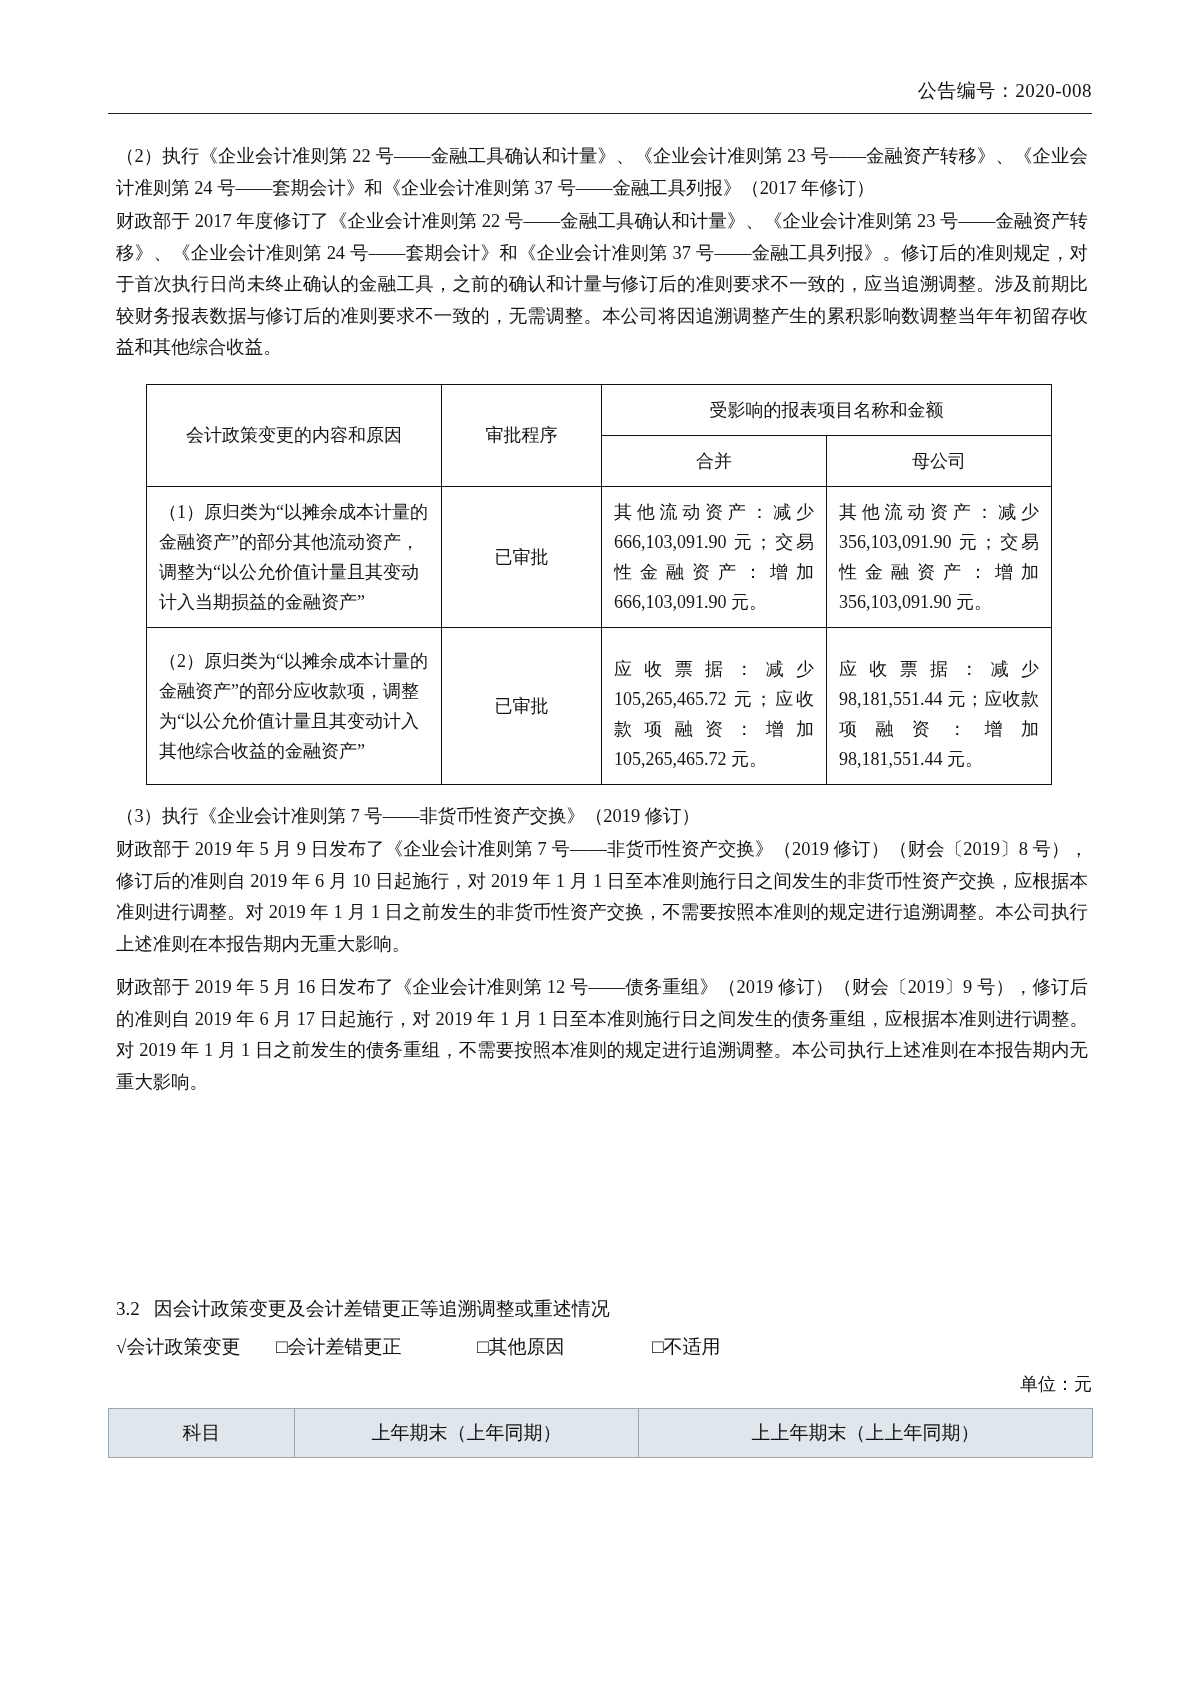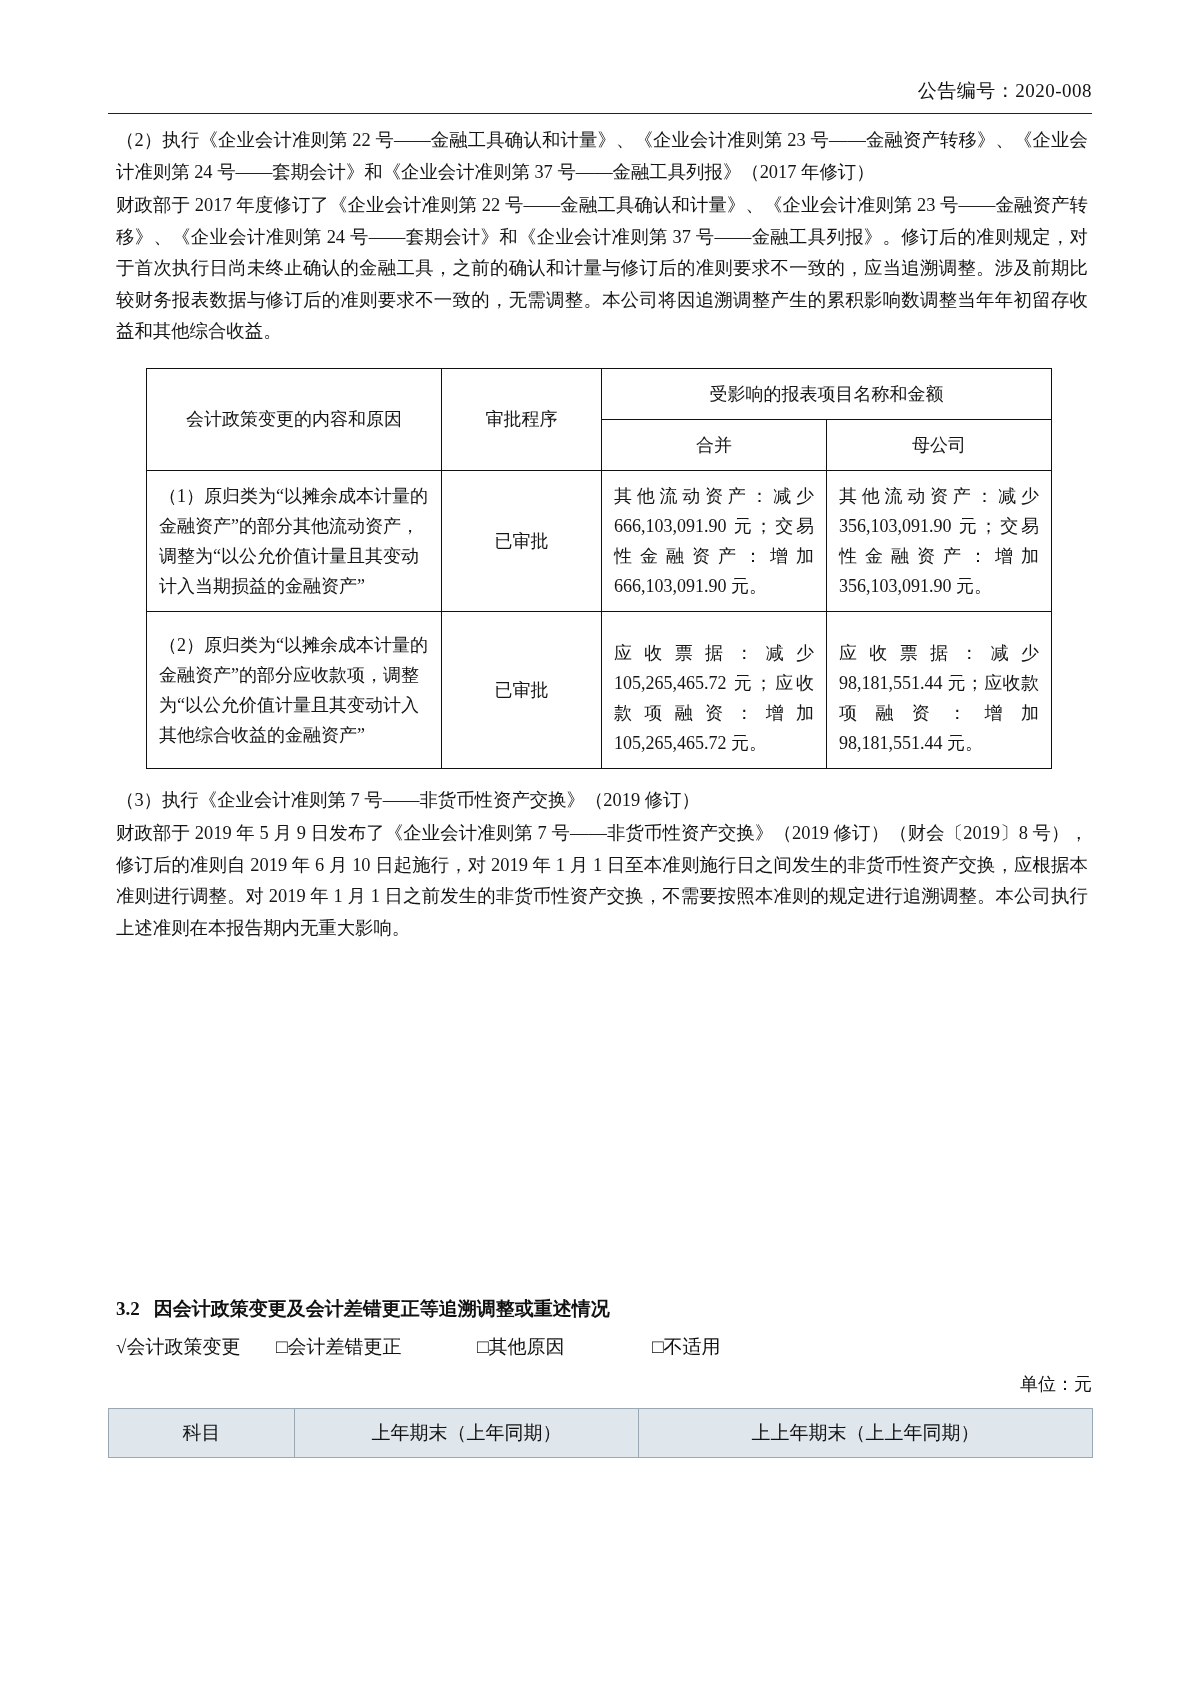--- a/index.html
+++ b/index.html
@@ -36,21 +36,21 @@
     position: absolute;
     top: 113px;
     left: 108px;
     right: 108px;
     border-top: 1.6px solid #222;
   }
 
   
   .content {
     position: absolute;
-    top: 125px;
+    top: 141px;
     left: 116px;
     width: 972px;
   }
   p.para {
     margin: 0 0 2px 0;
     font-size: 18.4px;
     line-height: 31.5px;
     text-align: justify;
     text-justify: inter-ideograph;
     color: #141414;
@@ -101,21 +101,21 @@
     text-justify: inter-ideograph;
   }
   td.cell-amount.tall { padding-top: 26px; }
 
   
   .section-head {
     position: absolute;
     left: 116px;
     top: 1296px;
     font-size: 19px;
-    font-weight: bold;
+    font-weight: normal;
     color: #111;
   }
   .section-head .num { margin-right: 14px; }
   .checkline {
     position: absolute;
     left: 116px;
     top: 1334px;
     width: 980px;
     font-size: 19px;
     color: #111;
@@ -209,20 +209,21 @@
       </table>
     </div>
 
     <div class="gap-md"></div>
 
     <p class="para">（3）执行《企业会计准则第 7 号——非货币性资产交换》（2019 修订）</p>
     <p class="para">财政部于 2019 年 5 月 9 日发布了《企业会计准则第 7 号——非货币性资产交换》（2019 修订）（财会〔2019〕8 号），修订后的准则自 2019 年 6 月 10 日起施行，对 2019 年 1 月 1 日至本准则施行日之间发生的非货币性资产交换，应根据本准则进行调整。对 2019 年 1 月 1 日之前发生的非货币性资产交换，不需要按照本准则的规定进行追溯调整。本公司执行上述准则在本报告期内无重大影响。</p>
 
     <div class="gap-sm"></div>
 
+    <p class="para">财政部于 2019 年 5 月 16 日发布了《企业会计准则第 12 号——债务重组》（2019 修订）（财会〔2019〕9 号），修订后的准则自 2019 年 6 月 17 日起施行，对 2019 年 1 月 1 日至本准则施行日之间发生的债务重组，应根据本准则进行调整。对 2019 年 1 月 1 日之前发生的债务重组，不需要按照本准则的规定进行追溯调整。本公司执行上述准则在本报告期内无重大影响。</p>
 
   </div>
 
   <div class="section-head">
     <span class="num">3.2</span><span>因会计政策变更及会计差错更正等追溯调整或重述情况</span>
   </div>
 
   <div class="checkline">
     <span class="opt opt-1"><span>√</span><span>会计政策变更</span></span><span class="opt opt-2"><span>□</span><span>会计差错更正</span></span><span class="opt opt-3"><span>□</span><span>其他原因</span></span><span class="opt"><span>□</span><span>不适用</span></span>
   </div>

